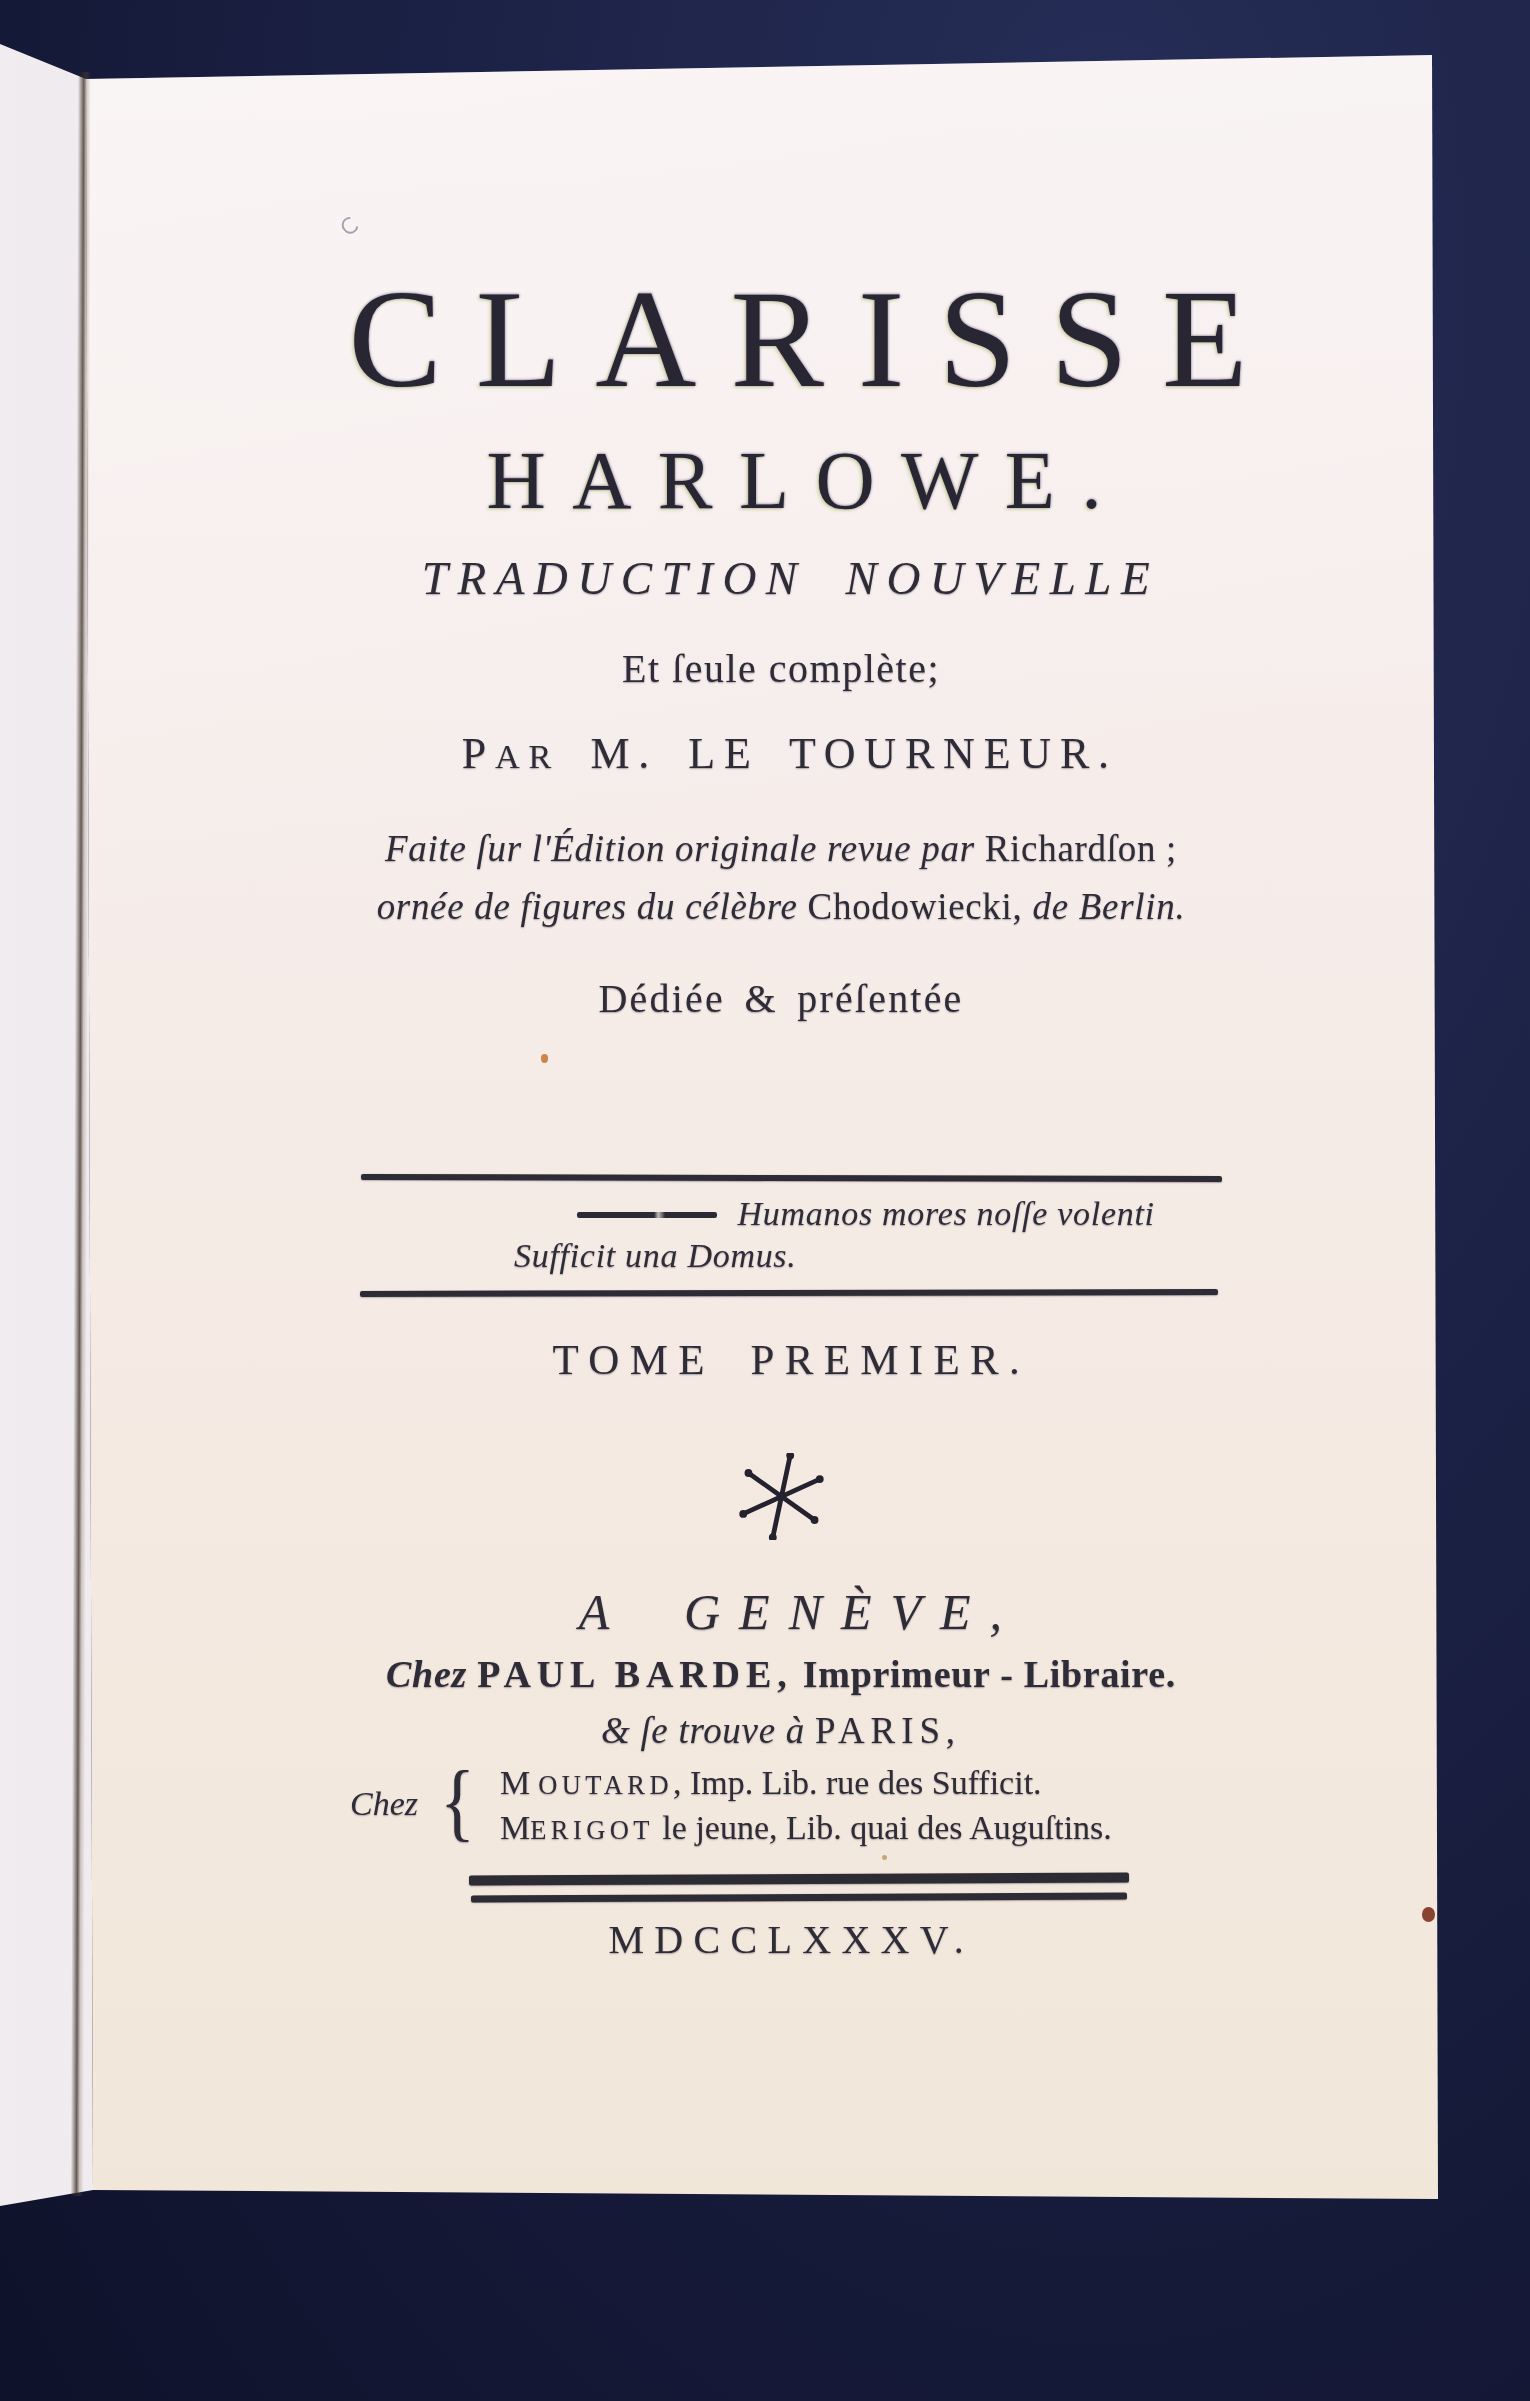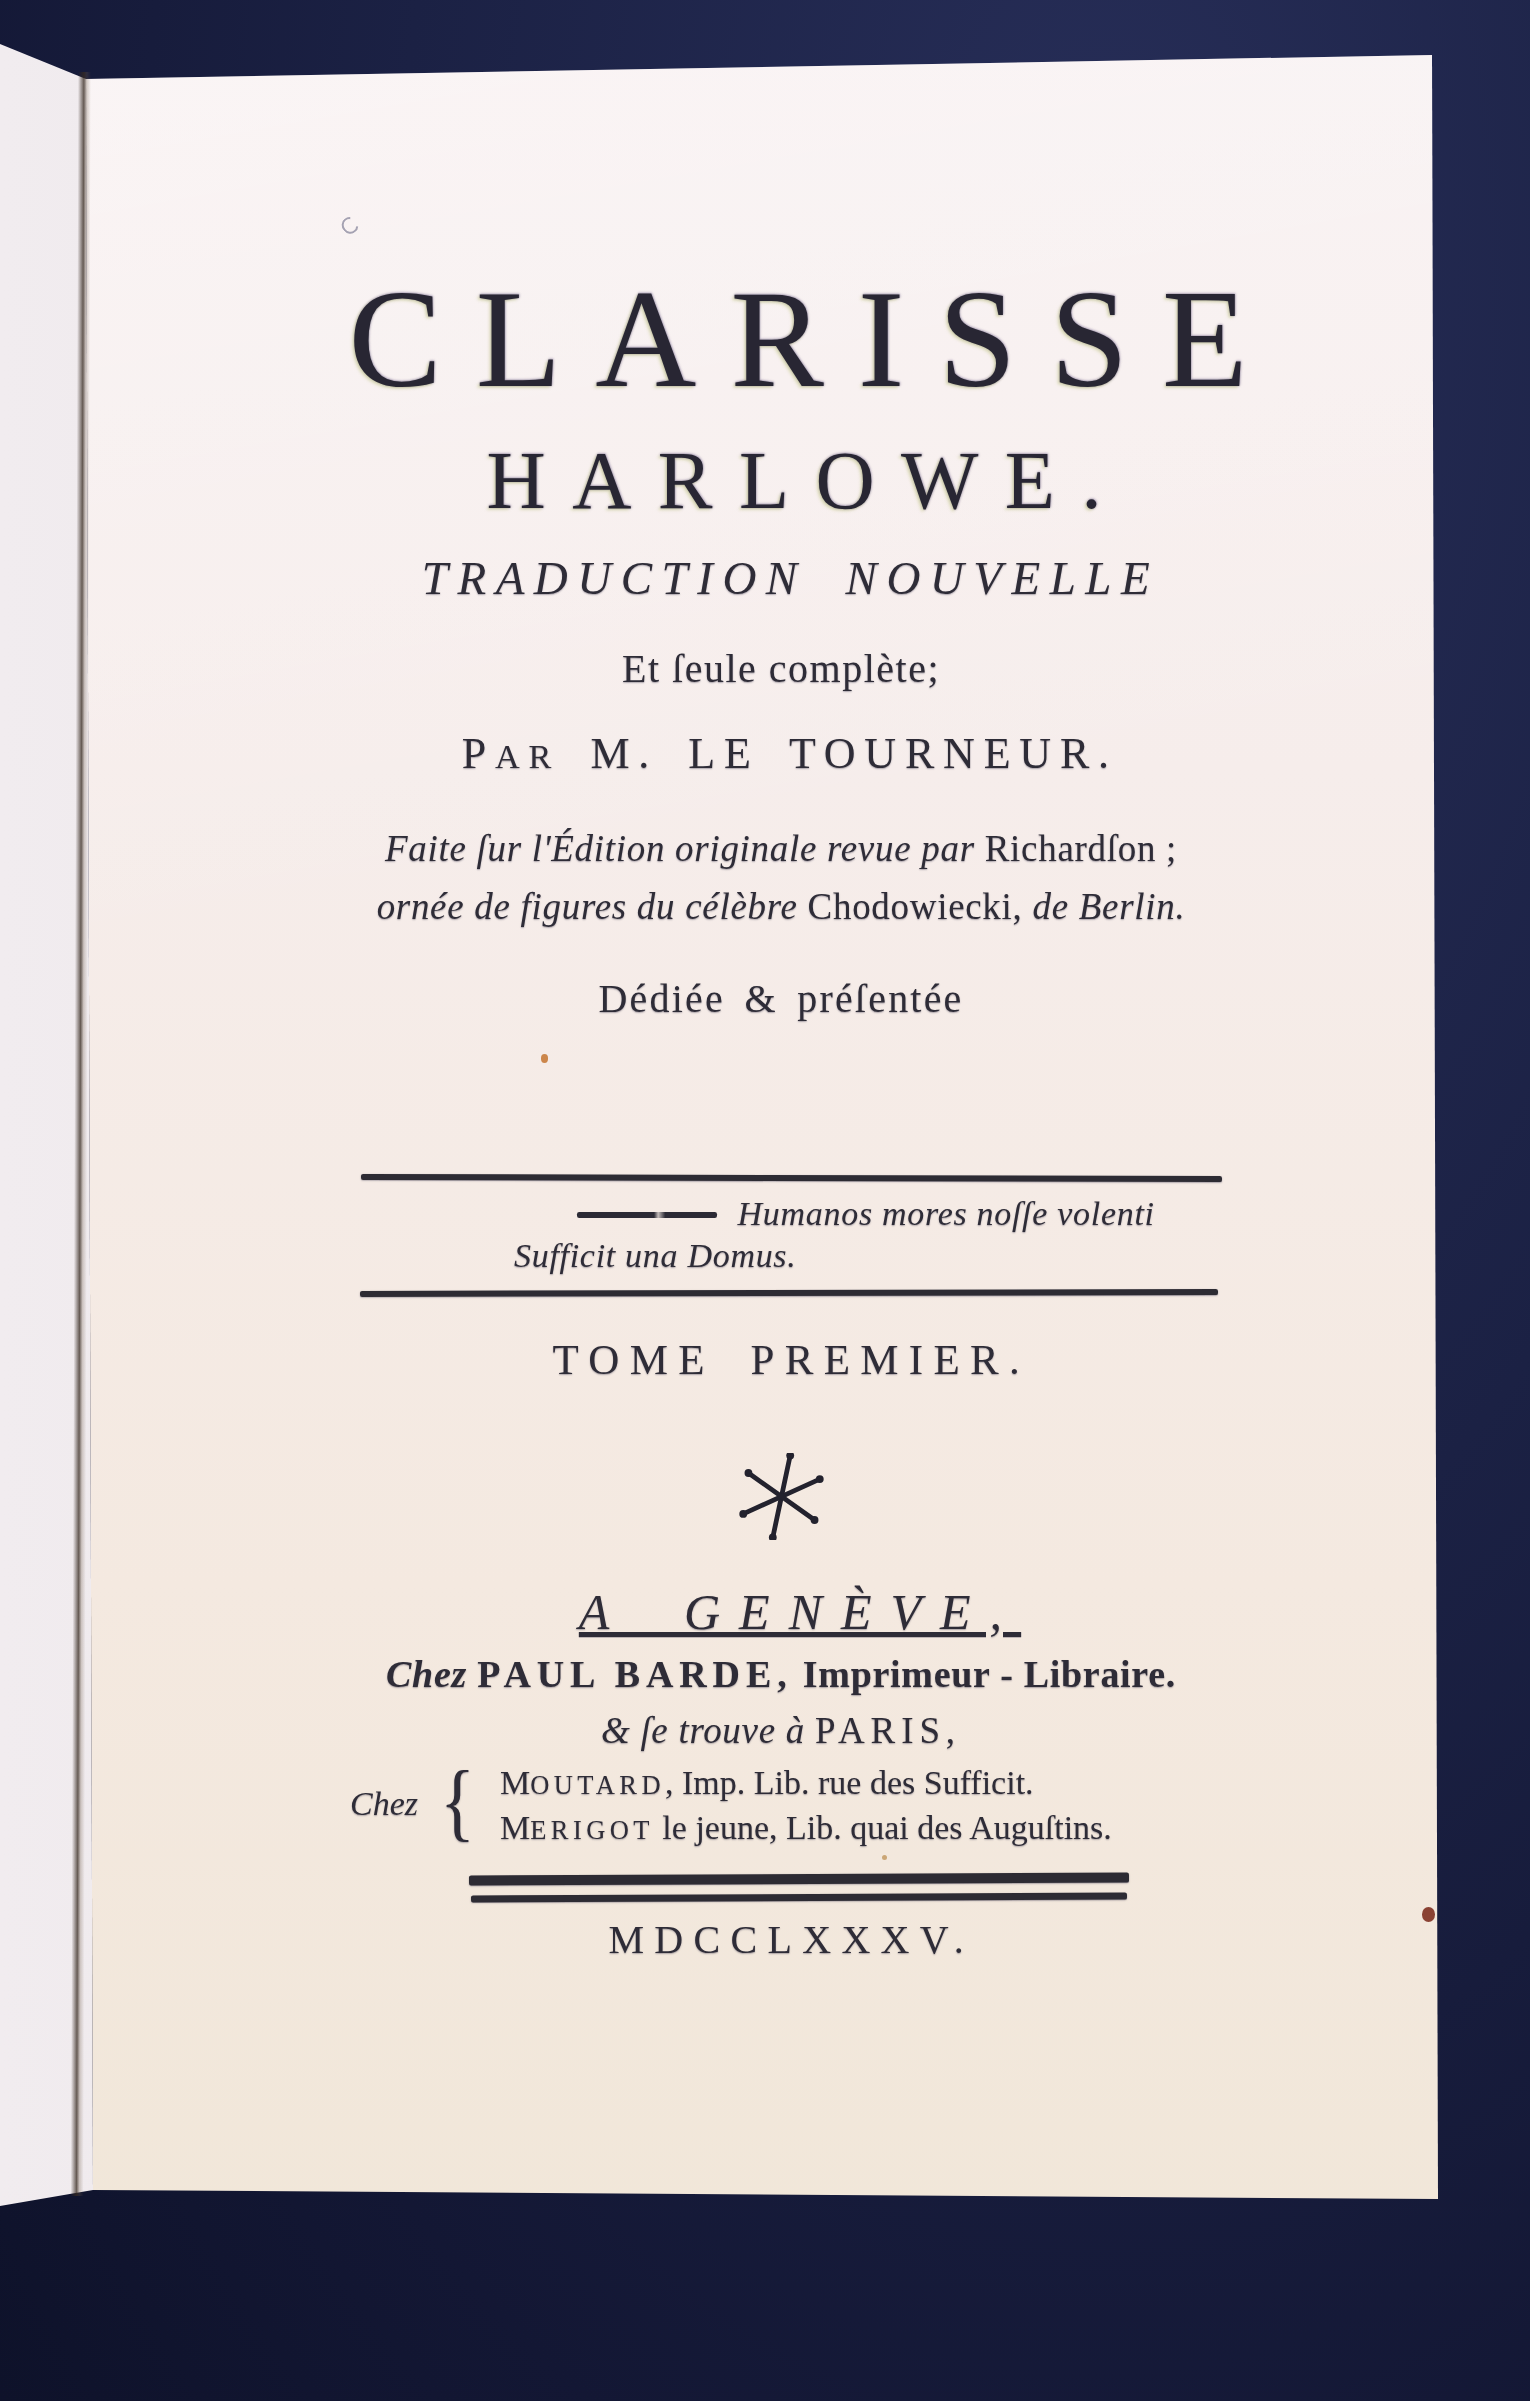--- a/index.html
+++ b/index.html
@@ -103,35 +103,35 @@
         <circle cx="60" cy="3" r="4.5" stroke="none"></circle>
         <circle cx="40" cy="97" r="4.5" stroke="none"></circle>
         <circle cx="6" cy="70" r="4.5" stroke="none"></circle>
         <circle cx="94" cy="30" r="4.5" stroke="none"></circle>
         <circle cx="12" cy="23" r="4.5" stroke="none"></circle>
         <circle cx="88" cy="77" r="4.5" stroke="none"></circle>
       </g>
     </svg>
   </div>
 
-  <div class="line it" style="top:1587px;font-size:50px;letter-spacing:19px;word-spacing:25px;padding-left:19px;text-decoration:underline;">A GENÈVE,</div>
+  <div class="line it" style="top:1587px;font-size:50px;letter-spacing:19px;word-spacing:25px;padding-left:19px;">A GENÈVE,</div>
 
   <div class="line" style="top:1655px;font-size:38px;letter-spacing:0.7px;font-weight:bold;">
     <span class="it">Chez </span><span class="caps-sp">PAUL BARDE,</span><span> Imprimeur - Libraire.</span>
   </div>
 
   <div class="line" style="top:1712px;font-size:37px;letter-spacing:0.7px;">
     <span class="it">&amp; ſe trouve à </span><span class="caps-sp">PARIS,</span>
   </div>
 
   <div style="position:absolute;left:350px;top:1762px;width:926px;height:95px;color:#2e2c37;">
     <span class="it" style="position:absolute;left:0;top:25px;font-size:34px;line-height:1;text-shadow:0 0.7px 1.5px rgba(52,48,70,.4);">Chez</span>
     <span style="position:absolute;left:90px;top:1.5px;font-size:73px;line-height:1;transform:scaleY(1.2);transform-origin:50% 50%;text-shadow:0 0.7px 1.5px rgba(52,48,70,.4);">{</span>
     <span style="position:absolute;left:150px;top:4.4px;font-size:34px;line-height:1;white-space:nowrap;text-shadow:0 0.7px 1.5px rgba(52,48,70,.4);">
-      <span>M</span><span class="sm" style="letter-spacing:4.4px;">OUTARD</span><span>, Imp. Lib. rue des Sufficit.</span>
+      <span>M</span><span class="sm" style="letter-spacing:4.4px;margin-left:8px;">OUTARD</span><span>, Imp. Lib. rue des Sufficit.</span>
     </span>
     <span style="position:absolute;left:150px;top:49px;font-size:34px;line-height:1;white-space:nowrap;text-shadow:0 0.7px 1.5px rgba(52,48,70,.4);">
       <span>M</span><span class="sm" style="letter-spacing:4.4px;">ERIGOT</span><span> le jeune, Lib. quai des Auguſtins.</span>
     </span>
   </div>
 
   <div class="rule" style="left:469px;top:1874px;width:660px;height:9.5px;transform:rotate(-.25deg);"></div>
   <div class="rule" style="left:471px;top:1894px;width:656px;height:6.6px;transform:rotate(-.25deg);"></div>
 
   <div class="line" style="top:1920px;font-size:40px;letter-spacing:10.3px;padding-left:10.3px;">MDCCLXXXV.</div>

